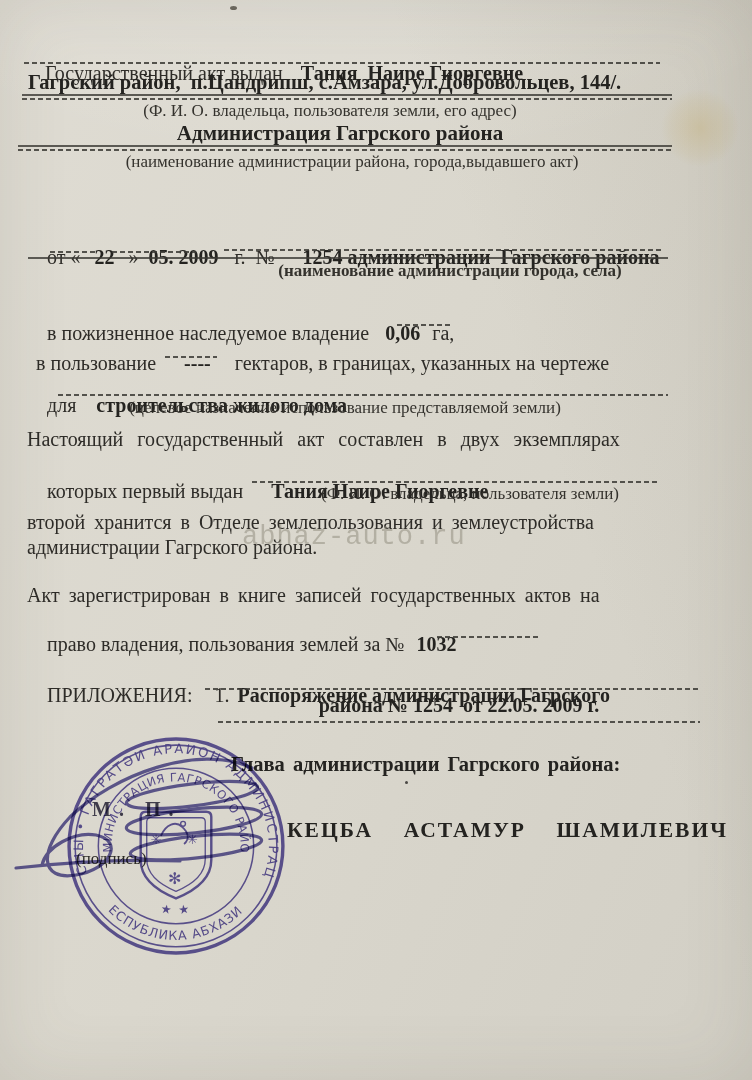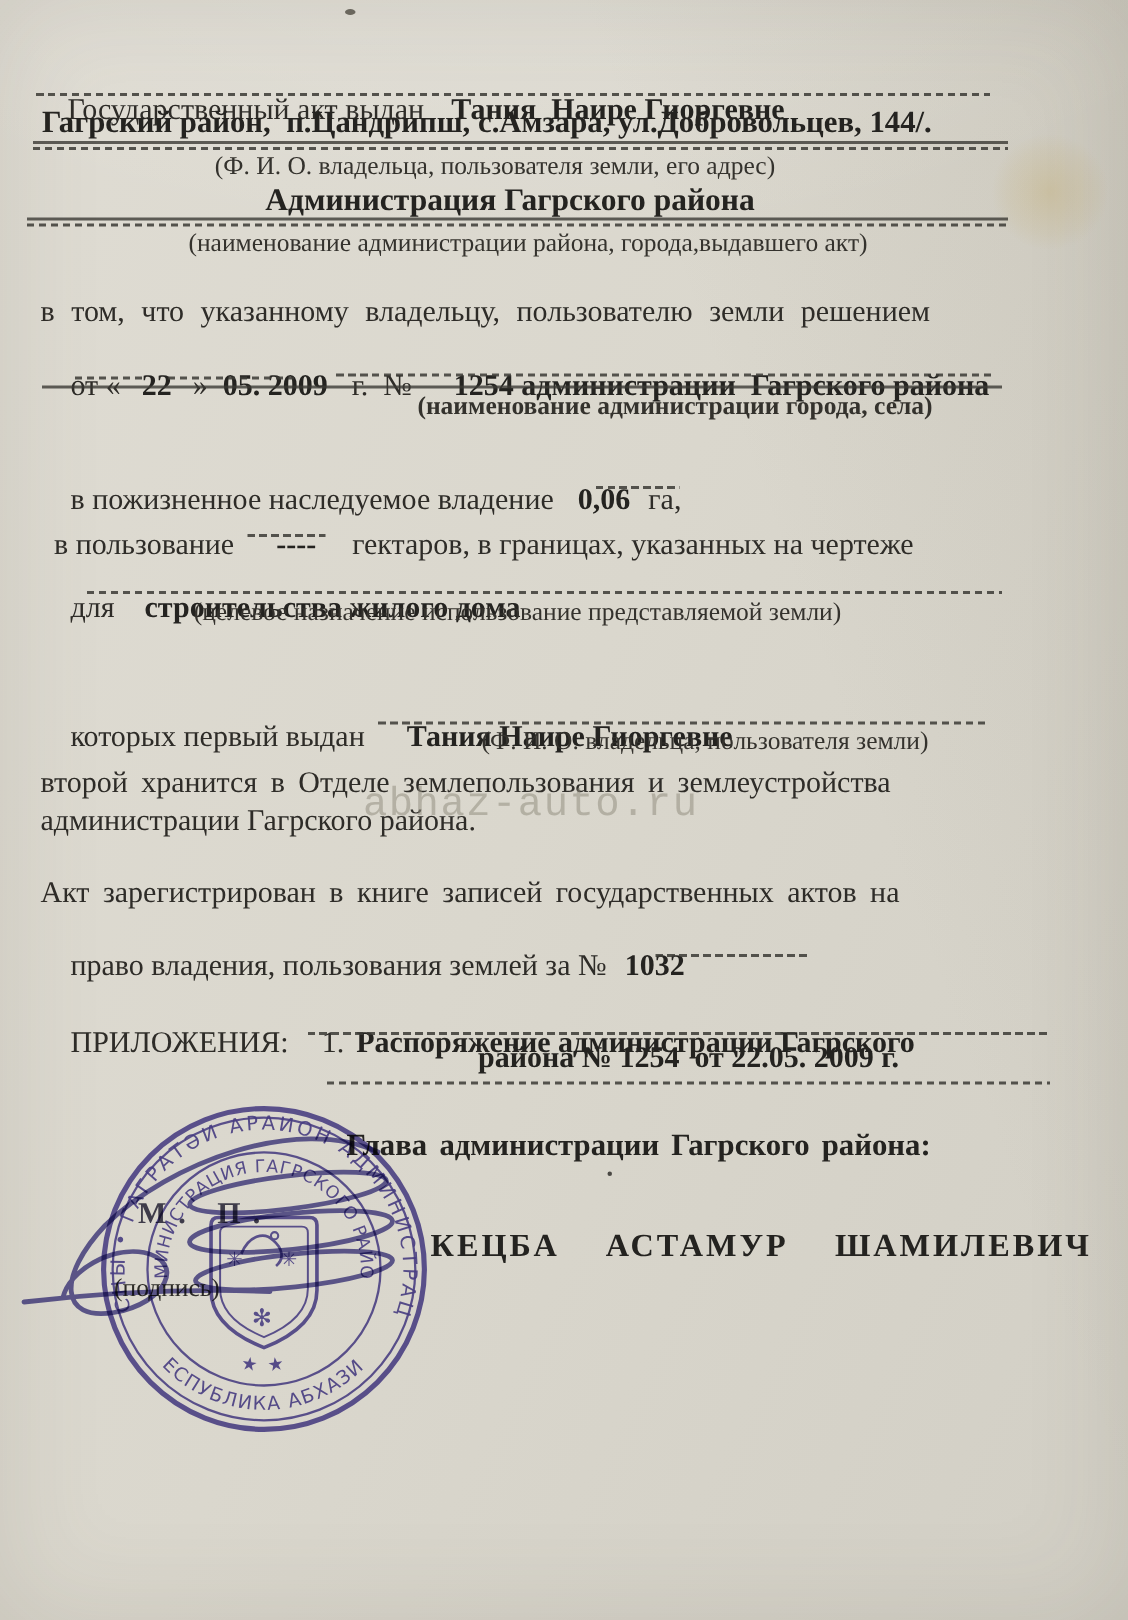--- a/index.html
+++ b/index.html
@@ -50,21 +50,20 @@
   <div class="dash" style="left:22px;top:98px;width:650px;"></div>
 
   <div class="ln cap" style="left:0;top:101px;width:660px;text-align:center;">(Ф. И. О. владельца, пользователя земли, его адрес)</div>
 
   <div class="ln b" style="left:40px;top:122px;width:600px;text-align:center;font-size:21px;">Администрация Гагрского района</div>
   <div class="solid" style="left:18px;top:145px;width:654px;"></div>
   <div class="dash" style="left:18px;top:149px;width:654px;"></div>
 
   <div class="ln cap" style="left:40px;top:152px;width:624px;text-align:center;">(наименование администрации района, города,выдавшего акт)</div>
 
-  <div class="ln" style="left:27px;top:197px;word-spacing:6px;">в том, что указанному владельцу, пользователю земли решением</div>
 
   <div class="ln" style="left:27px;top:224px;">
     <span>от «</span><span class="b" style="margin-left:14px;">22</span><span style="margin-left:14px;">»</span><span class="b" style="margin-left:10px;">05. 2009</span><span style="margin-left:16px;">г.  №</span><span class="b" style="margin-left:28px;">1254 администрации  Гагрского района</span>
   </div>
   <div class="dash" style="left:50px;top:251px;width:48px;"></div>
   <div class="dash" style="left:112px;top:251px;width:84px;"></div>
   <div class="dash" style="left:224px;top:249px;width:440px;"></div>
   <div class="solid" style="left:28px;top:257px;width:640px;"></div>
 
   <div class="ln cap" style="left:250px;top:261px;width:400px;text-align:center;font-weight:bold;">(наименование администрации города, села)</div>
@@ -78,20 +77,21 @@
     <span>в пользование</span><span class="b" style="margin-left:28px;">----</span><span style="margin-left:24px;">гектаров, в границах, указанных на чертеже</span>
   </div>
   <div class="dash" style="left:165px;top:356px;width:52px;"></div>
 
   <div class="ln" style="left:27px;top:372px;">
     <span>для</span><span class="b" style="margin-left:20px;">строительства жилого дома</span>
   </div>
   <div class="dash" style="left:58px;top:394px;width:610px;"></div>
   <div class="ln cap" style="left:60px;top:398px;width:570px;text-align:center;">(целевое назначение использование представляемой земли)</div>
 
+  <div class="ln" style="left:27px;top:428px;word-spacing:9px;">Настоящий государственный акт составлен в двух экземплярах</div>
   <div class="ln" style="left:27px;top:458px;">
     <span>которых первый выдан</span><span class="b" style="margin-left:28px;">Тания Наире Гиоргевне</span>
   </div>
   <div class="dash" style="left:252px;top:481px;width:408px;"></div>
   <div class="ln cap" style="left:280px;top:484px;width:380px;text-align:center;">(Ф. И. О. владельца, пользователя земли)</div>
   <div class="ln" style="left:27px;top:511px;word-spacing:4px;">второй хранится в Отделе землепользования и землеустройства</div>
   <div class="ln" style="left:27px;top:536px;">администрации Гагрского района.</div>
 
   <div class="watermark" style="left:242px;top:522px;">abhaz-auto.ru</div>
 

